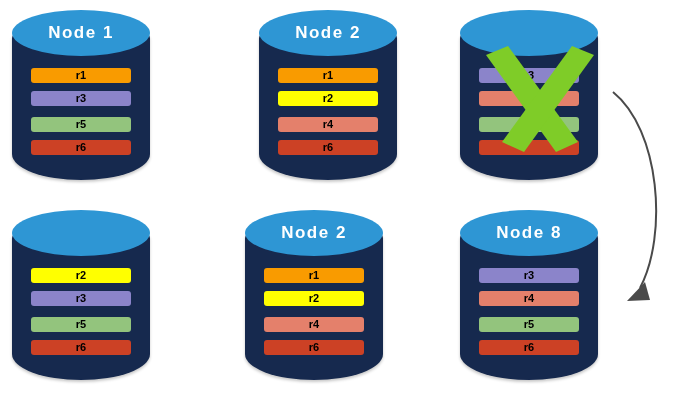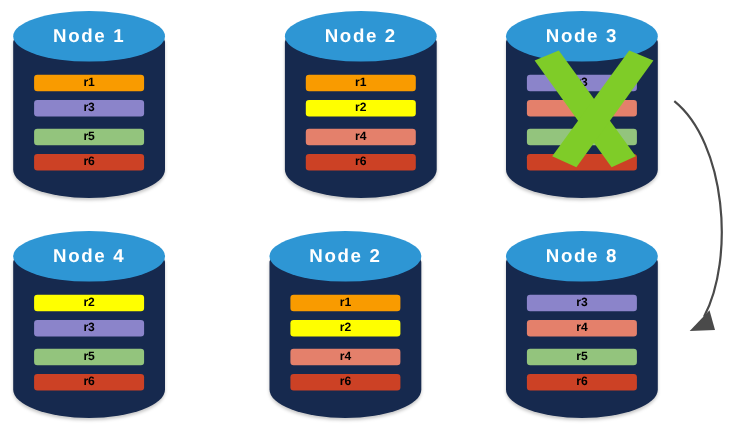--- a/index.html
+++ b/index.html
@@ -155,39 +155,37 @@
       </div>
       <div class="bar" style="background:#cc4125;">
         <span class="bar-label">r6</span>
       </div>
     </div>
   </div>
 
   <div class="node" style="left:460px; top:10px;">
     <div class="cyl-body"></div>
     <div class="cyl-top"></div>
-    <div class="node-title">Node 3</div>
     <div class="bars">
       <div class="bar" style="background:#8b84ca;">
         <span class="bar-label">r3</span>
       </div>
       <div class="bar gap-after" style="background:#e4806b;"></div>
       <div class="bar" style="background:#93c47d;"></div>
       <div class="bar" style="background:#cc4125;"></div>
     </div>
     <svg class="x-mark" viewBox="0 0 138 180">
       <polygon points="26,45 48,36 118,132 96,142" fill="#7fcc28"></polygon>
       <polygon points="112,36 134,45 64,142 42,132" fill="#7fcc28"></polygon>
     </svg>
   </div>
 
   <div class="node" style="left:12px; top:210px;">
     <div class="cyl-body"></div>
     <div class="cyl-top"></div>
-    <div class="node-title">Node 4</div>
     <div class="bars">
       <div class="bar" style="background:#ffff00;">
         <span class="bar-label">r2</span>
       </div>
       <div class="bar gap-after" style="background:#8b84ca;">
         <span class="bar-label">r3</span>
       </div>
       <div class="bar" style="background:#93c47d;">
         <span class="bar-label">r5</span>
       </div>

